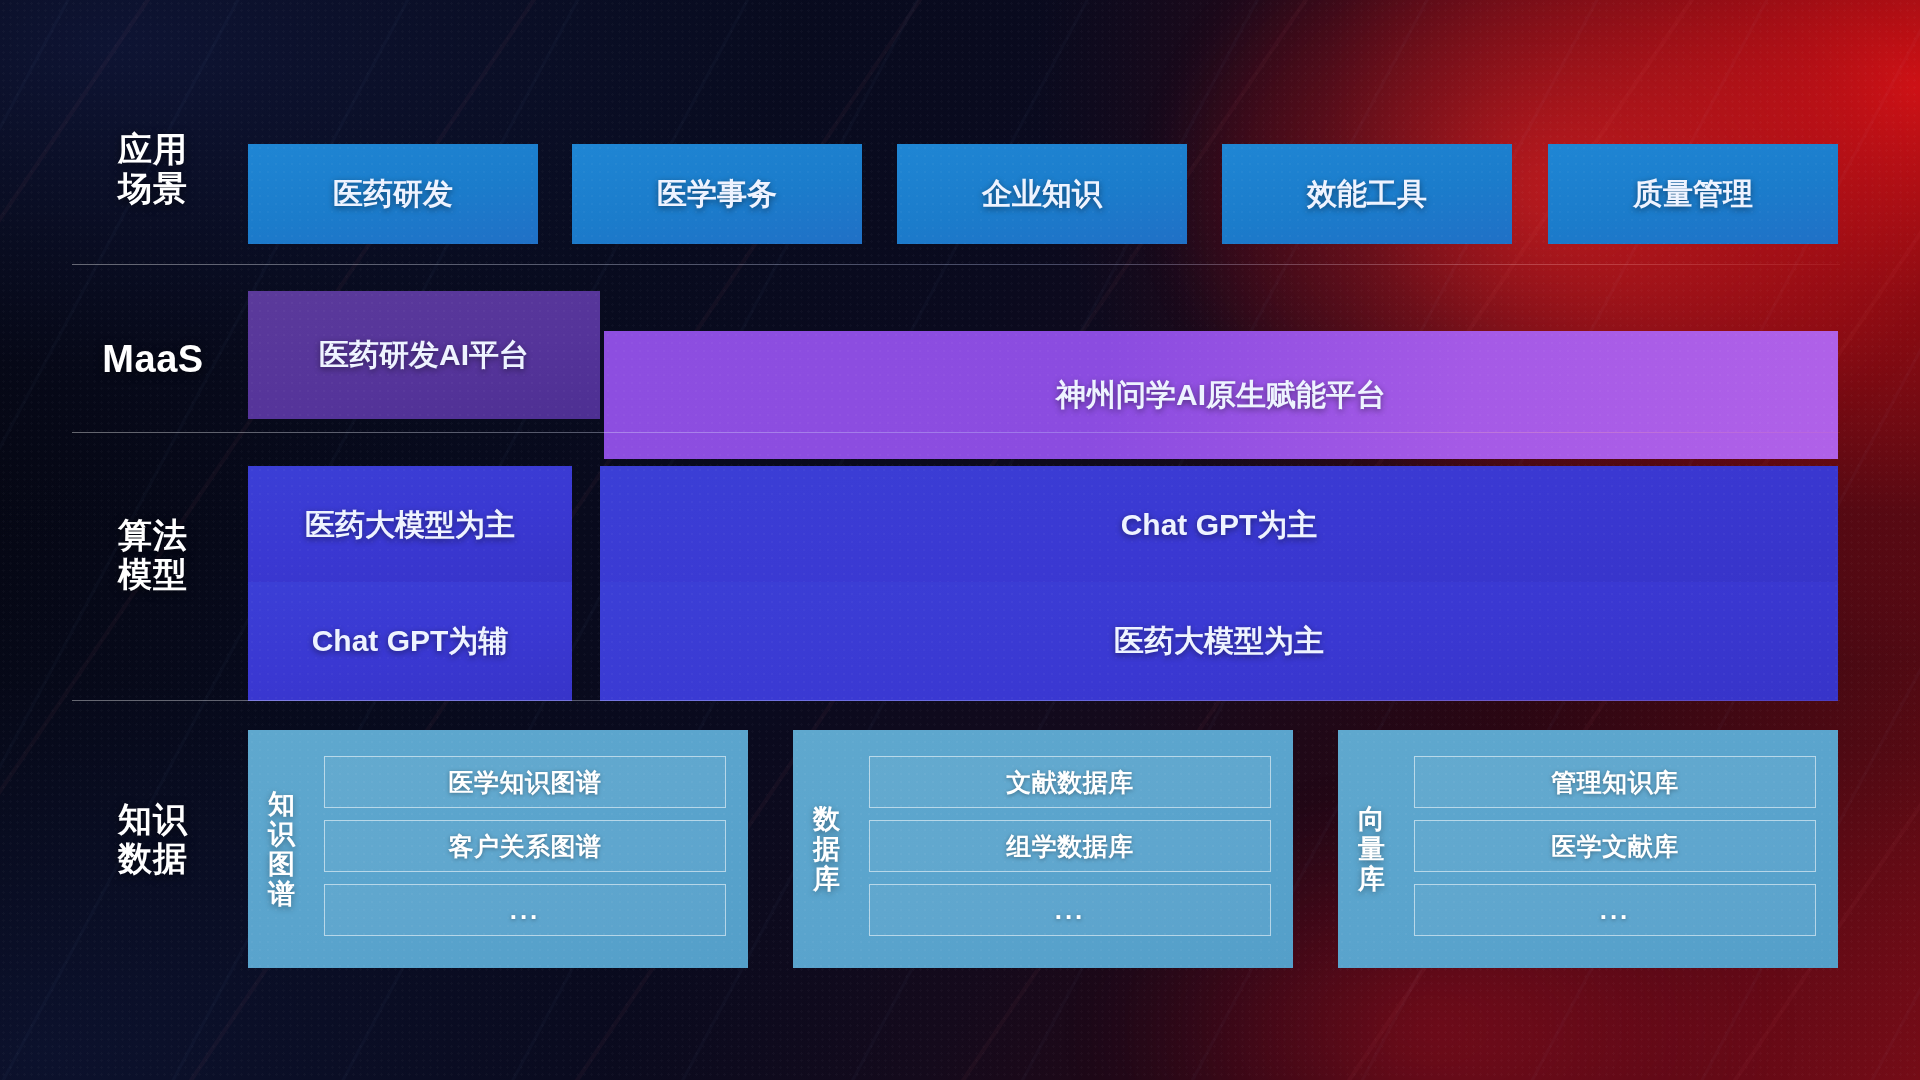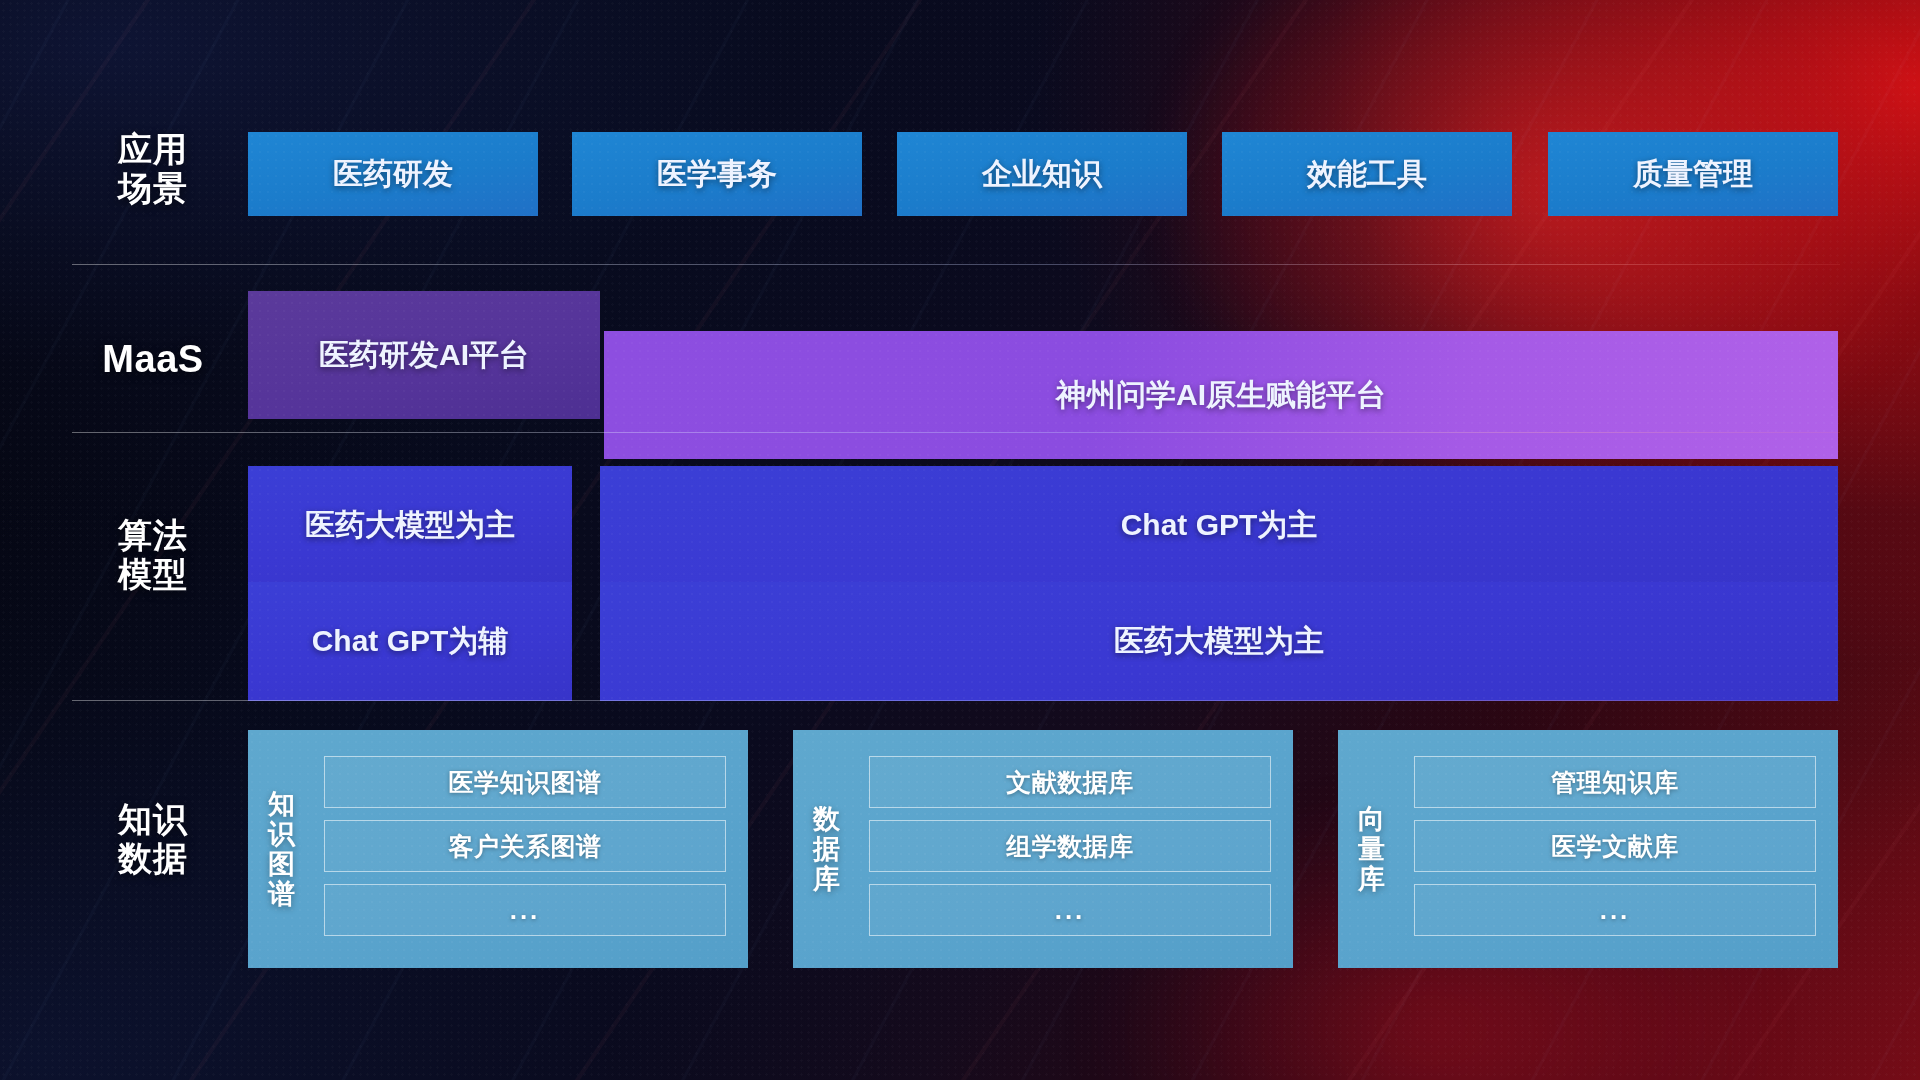--- a/index.html
+++ b/index.html
@@ -107,23 +107,24 @@
   }
   .card .noise {
     position:absolute; inset:0;
     background-image: radial-gradient(rgba(255,255,255,0.10) 1px, transparent 1.1px);
     background-size: 8px 8px;
     opacity:.30; pointer-events:none;
   }
   .card span { position: relative; z-index: 2; }
 
   .app-card {
-    height: 84px;
+    height: 100px;
     font-size: 30px;
     background: linear-gradient(170deg, #1f86d4 0%, #1b7ccb 55%, #2070c6 100%);
+    margin-top: 12px;
   }
 
   .maas-card-left {
     height: 128px;
     font-size: 30px;
     background: linear-gradient(165deg, #5b3a9b 0%, #55349a 60%, #4d2f92 100%);
   }
   .maas-card-right {
     height: 128px;
     font-size: 30px;

